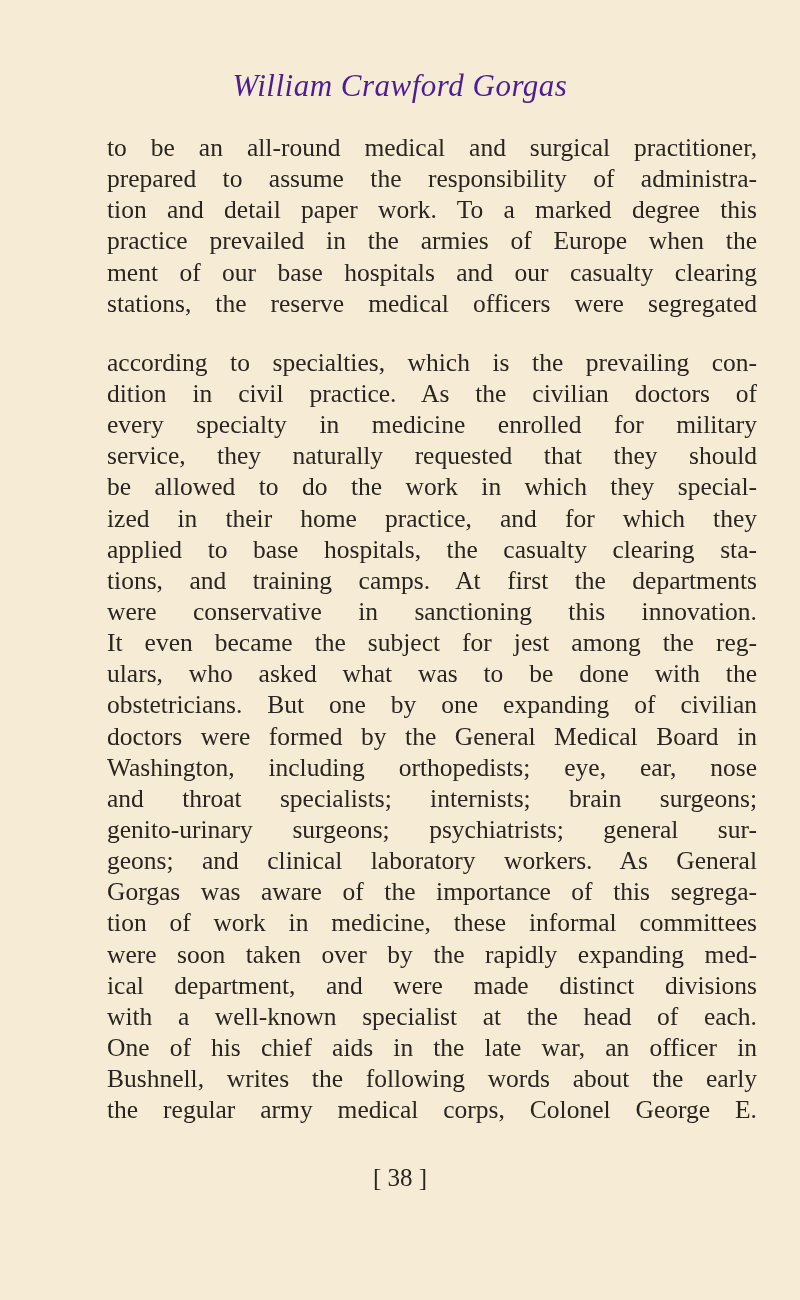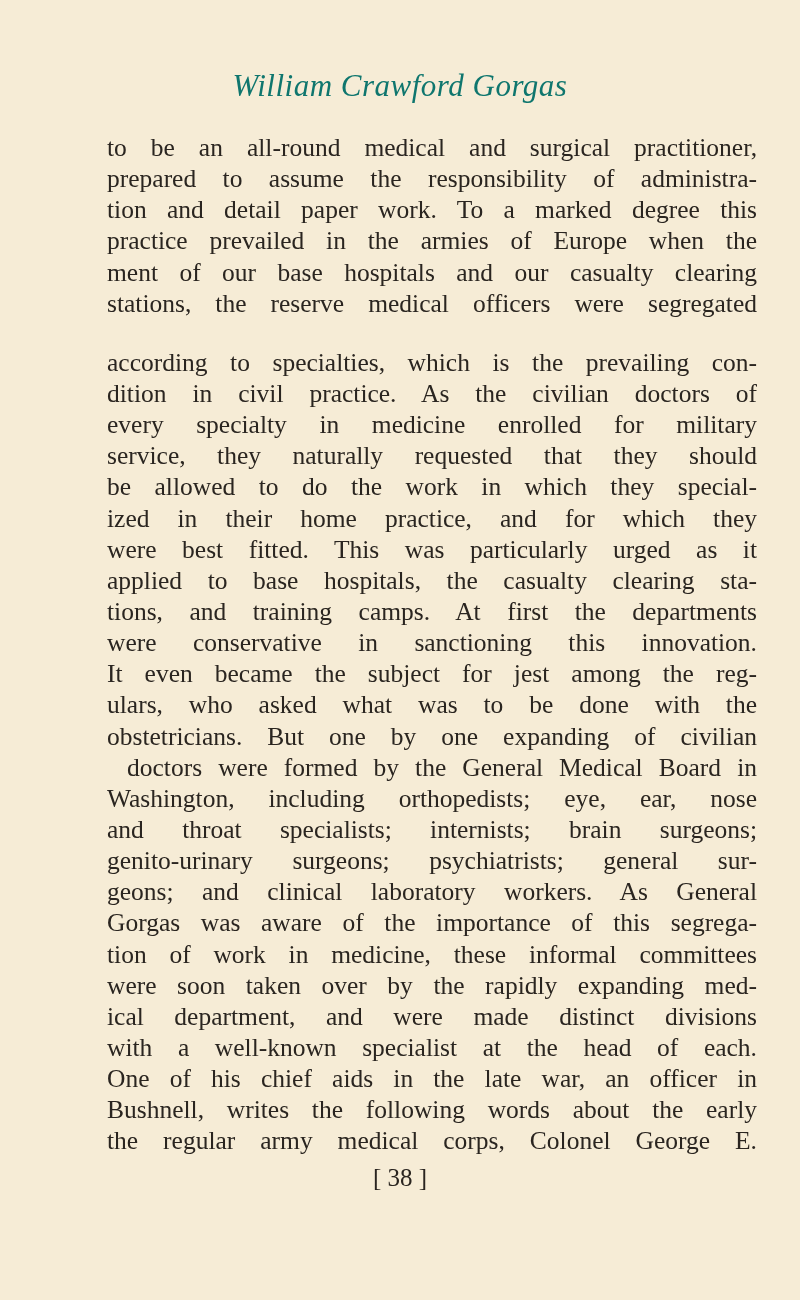--- a/index.html
+++ b/index.html
@@ -19,21 +19,21 @@
   .running-head {
     position: absolute;
     top: 66px;
     left: 0;
     width: 800px;
     text-align: center;
     font-family: "Liberation Serif", "DejaVu Serif", serif;
     font-style: italic;
     font-size: 31px;
     letter-spacing: 0.5px;
-    color: #0f766e;
+    color: #4c1d95;
     line-height: 40px;
   }
   .body-text {
     position: absolute;
     top: 132px;
     left: 107px;
     width: 650px;
     font-family: "Liberation Serif", "DejaVu Serif", serif;
     font-size: 25.5px;
     color: #2a2520;
@@ -70,28 +70,27 @@
       <span class="line" style="height: 31.1515px; line-height: 31.1515px;">tion and detail paper work. To a marked degree this</span>
       <span class="line" style="height: 31.1515px; line-height: 31.1515px;">practice prevailed in the armies of Europe when the</span>
       <span class="line" style="height: 31.1515px; line-height: 31.1515px;">ment of our base hospitals and our casualty clearing</span>
       <span class="line" style="height: 31.1515px; line-height: 31.1515px;">stations, the reserve medical officers were segregated</span>
       <span class="line" style="height: 31.1515px; line-height: 31.1515px; margin-top: 28px;">according to specialties, which is the prevailing con-</span>
       <span class="line" style="height: 31.1515px; line-height: 31.1515px;">dition in civil practice. As the civilian doctors of</span>
       <span class="line" style="height: 31.1515px; line-height: 31.1515px;">every specialty in medicine enrolled for military</span>
       <span class="line" style="height: 31.1515px; line-height: 31.1515px;">service, they naturally requested that they should</span>
       <span class="line" style="height: 31.1515px; line-height: 31.1515px;">be allowed to do the work in which they special-</span>
       <span class="line" style="height: 31.1515px; line-height: 31.1515px;">ized in their home practice, and for which they</span>
-      <span class="line" style="height: 31.1515px; line-height: 31.1515px;">were best fitted. This was particularly urged as it</span>
       <span class="line" style="height: 31.1515px; line-height: 31.1515px;">applied to base hospitals, the casualty clearing sta-</span>
       <span class="line" style="height: 31.1515px; line-height: 31.1515px;">tions, and training camps. At first the departments</span>
       <span class="line" style="height: 31.1515px; line-height: 31.1515px;">were conservative in sanctioning this innovation.</span>
       <span class="line" style="height: 31.1515px; line-height: 31.1515px;">It even became the subject for jest among the reg-</span>
       <span class="line" style="height: 31.1515px; line-height: 31.1515px;">ulars, who asked what was to be done with the</span>
       <span class="line" style="height: 31.1515px; line-height: 31.1515px;">obstetricians. But one by one expanding of civilian</span>
-      <span class="line" style="height: 31.1515px; line-height: 31.1515px; margin-left: 20px;">doctors were formed by the General Medical Board in</span>
+      <span class="line" style="height: 31.1515px; line-height: 31.1515px;">doctors were formed by the General Medical Board in</span>
       <span class="line" style="height: 31.1515px; line-height: 31.1515px;">Washington, including orthopedists; eye, ear, nose</span>
       <span class="line" style="height: 31.1515px; line-height: 31.1515px;">and throat specialists; internists; brain surgeons;</span>
       <span class="line" style="height: 31.1515px; line-height: 31.1515px;">genito-urinary surgeons; psychiatrists; general sur-</span>
       <span class="line" style="height: 31.1515px; line-height: 31.1515px;">geons; and clinical laboratory workers. As General</span>
       <span class="line" style="height: 31.1515px; line-height: 31.1515px;">Gorgas was aware of the importance of this segrega-</span>
       <span class="line" style="height: 31.1515px; line-height: 31.1515px;">tion of work in medicine, these informal committees</span>
       <span class="line" style="height: 31.1515px; line-height: 31.1515px;">were soon taken over by the rapidly expanding med-</span>
       <span class="line" style="height: 31.1515px; line-height: 31.1515px;">ical department, and were made distinct divisions</span>
       <span class="line" style="height: 31.1515px; line-height: 31.1515px;">with a well-known specialist at the head of each.</span>
       <span class="line" style="height: 31.1515px; line-height: 31.1515px;">One of his chief aids in the late war, an officer in</span>

